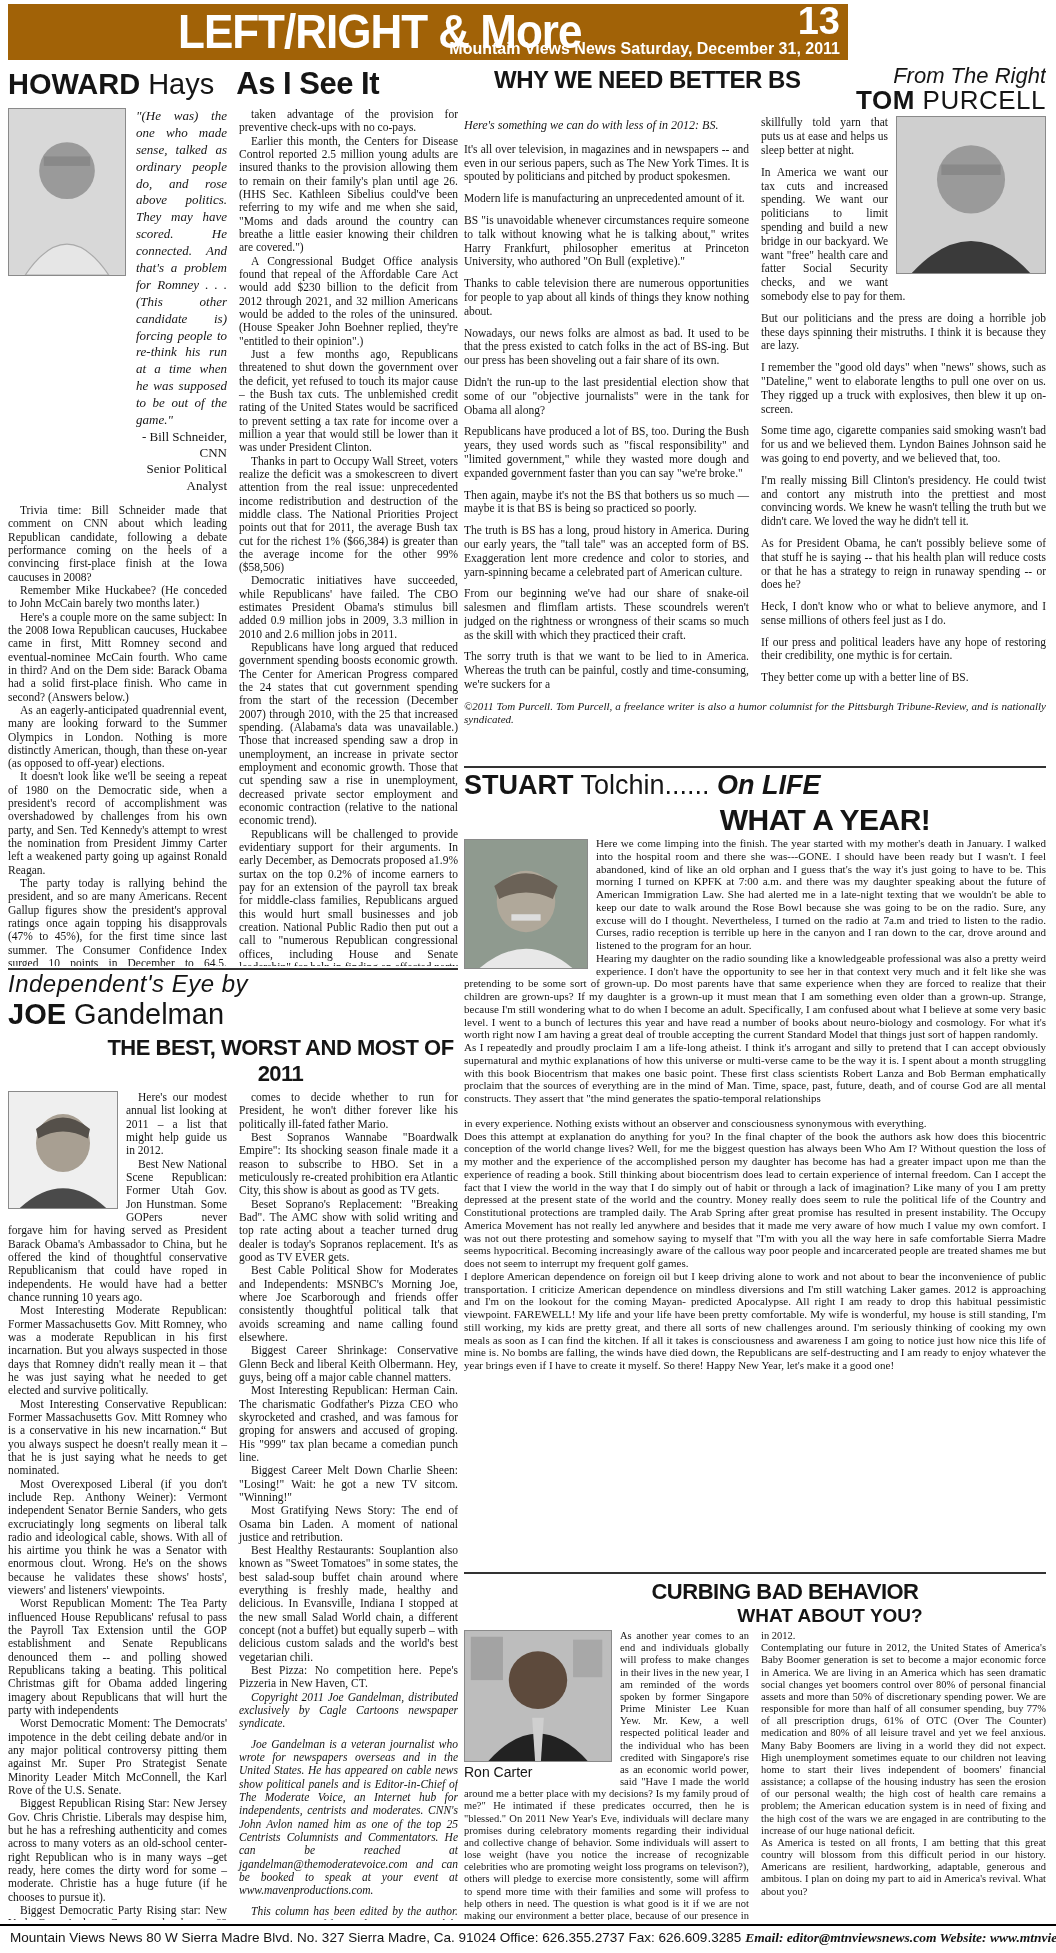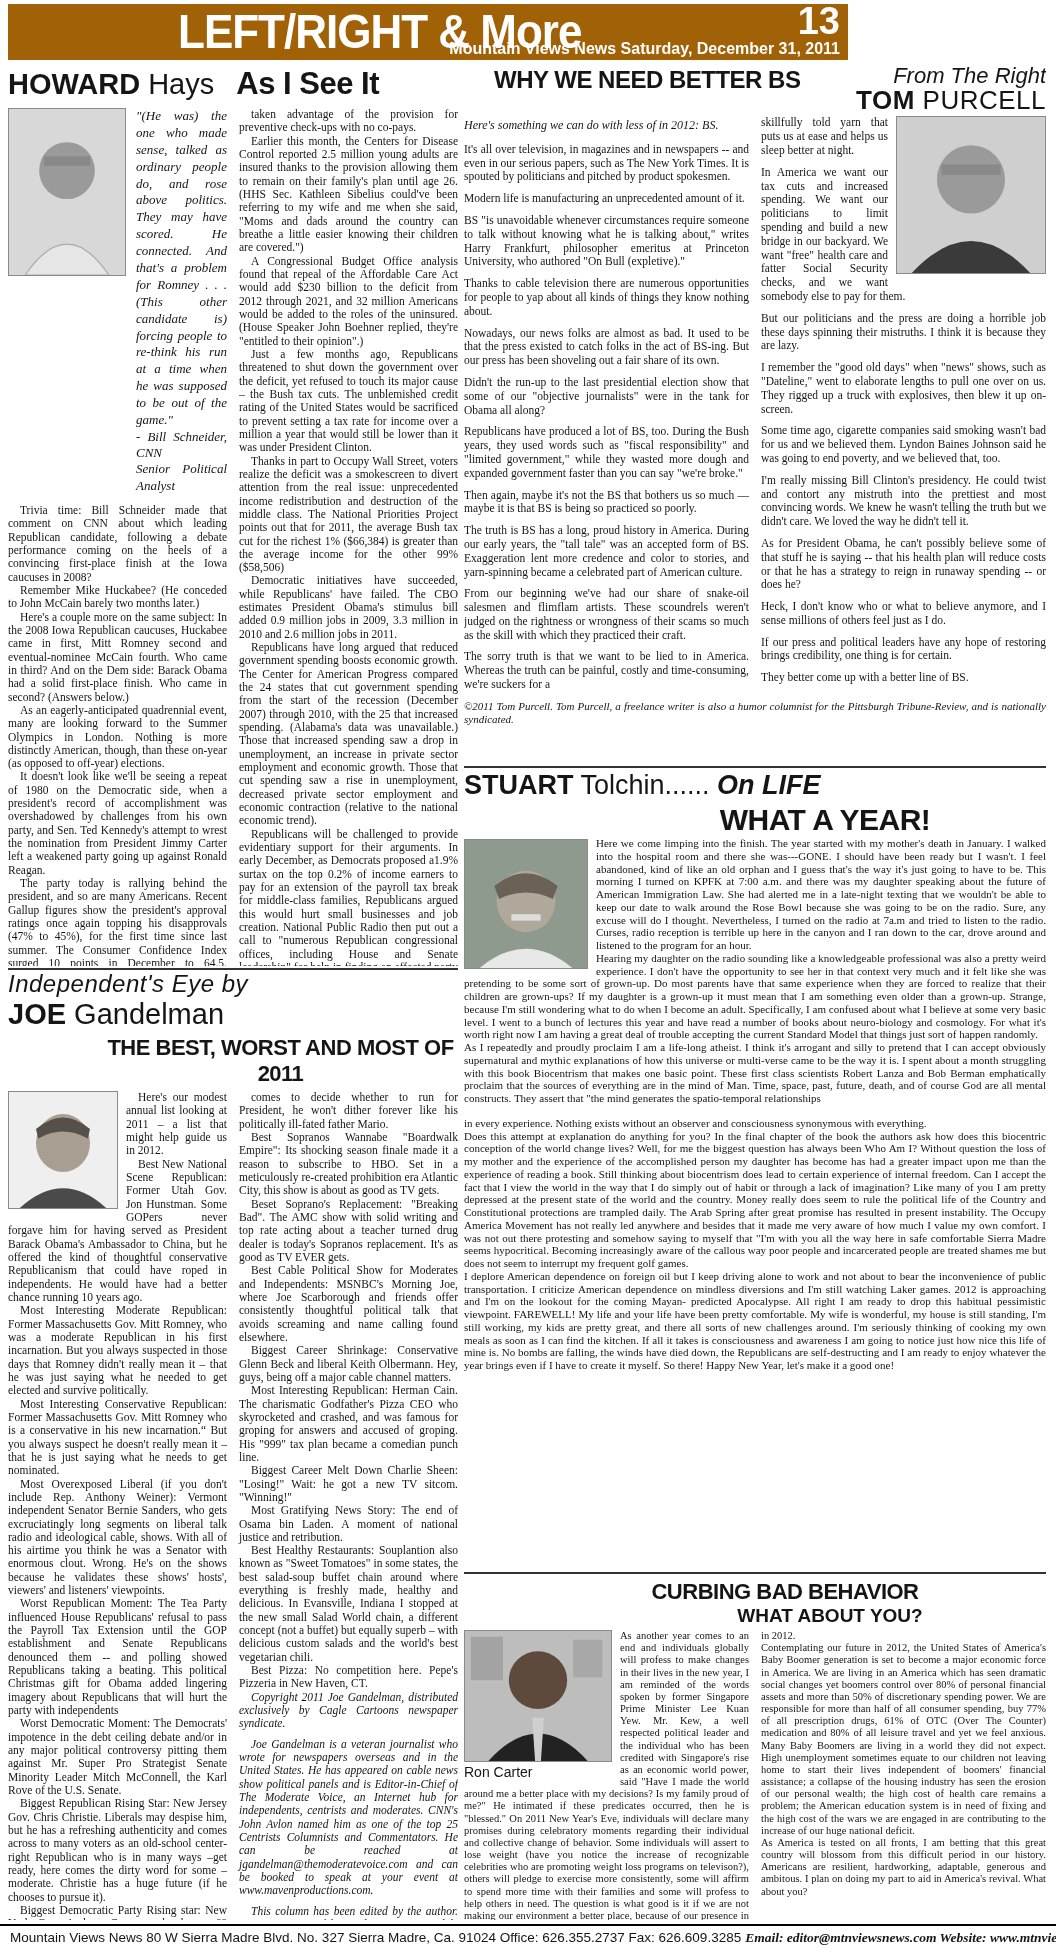--- a/index.html
+++ b/index.html
@@ -25,21 +25,21 @@
   .photo svg{display:block;width:100%;height:100%;}
   
   #howard{left:8px;top:64px;width:450px;height:902px;}
   #howard .head{font-family:"Liberation Sans",sans-serif;font-size:29px;margin:2px 0 6px;}
   #howard .head .title{font-size:31px;font-weight:bold;margin-left:14px;letter-spacing:-0.5px;}
   #howard .body{font-size:11.5px;line-height:1.16;}
   #howard .para{text-indent:12px;}
   .quote-row{display:flex;gap:10px;margin-bottom:10px;}
   .hh-photo{width:118px;height:168px;flex:0 0 auto;}
   .quote{flex:1;font-style:italic;font-size:13px;line-height:1.3;text-align:justify;}
-  .quote-attrib{font-style:italic;font-size:13px;line-height:1.25;}
+  .quote-attrib{text-align:right;font-size:13px;line-height:1.25;}
   
   #purcell{left:464px;top:64px;width:582px;height:700px;}
   .purcell-head{display:flex;justify-content:space-between;align-items:flex-start;margin-bottom:2px;}
   .purcell-head .headline{font-family:"Liberation Sans",sans-serif;font-weight:bold;font-size:24px;
         letter-spacing:-0.5px;margin-left:30px;margin-top:2px;}
   .purcell-head .right{text-align:right;font-family:"Liberation Sans",sans-serif;line-height:1.05;}
   .purcell-head .kicker{font-style:italic;font-size:22px;}
   .purcell-head .byline{font-size:26px;letter-spacing:0.5px;}
   #purcell .body{font-size:11.5px;line-height:1.2;}
   #purcell .para{margin:0 0 8px;}
@@ -169,21 +169,21 @@
           </svg>
         </div>
       <p class="para">skillfully told yarn that puts us at ease and helps us sleep better at night.</p>
           <p class="para">In America we want our tax cuts and increased spending. We want our politicians to limit spending and build a new bridge in our backyard. We want "free" health care and fatter Social Security checks, and we want somebody else to pay for them.</p>
           <p class="para">But our politicians and the press are doing a horrible job these days spinning their mistruths. I think it is because they are lazy.</p>
           <p class="para">I remember the "good old days" when "news" shows, such as "Dateline," went to elaborate lengths to pull one over on us. They rigged up a truck with explosives, then blew it up on-screen.</p>
           <p class="para">Some time ago, cigarette companies said smoking wasn't bad for us and we believed them. Lyndon Baines Johnson said he was going to end poverty, and we believed that, too.</p>
           <p class="para">I'm really missing Bill Clinton's presidency. He could twist and contort any mistruth into the prettiest and most convincing words. We knew he wasn't telling the truth but we didn't care. We loved the way he didn't tell it.</p>
           <p class="para">As for President Obama, he can't possibly believe some of that stuff he is saying -- that his health plan will reduce costs or that he has a strategy to reign in runaway spending -- or does he?</p>
           <p class="para">Heck, I don't know who or what to believe anymore, and I sense millions of others feel just as I do.</p>
-          <p class="para">If our press and political leaders have any hope of restoring brings credibility, one thing is for certain.</p>
+          <p class="para">If our press and political leaders have any hope of restoring their credibility, one mythic is for certain.</p>
           <p class="para">They better come up with a better line of BS.</p>
         </div>
     </div>
     <div class="tagline">©2011 Tom Purcell. Tom Purcell, a freelance writer is also a humor columnist for the Pittsburgh Tribune-Review, and is nationally syndicated.</div>
   </section>
 
   <section id="tolchin">
     <div class="byline">
       <span class="b">STUART</span>
       <span class="lt">Tolchin......</span>

